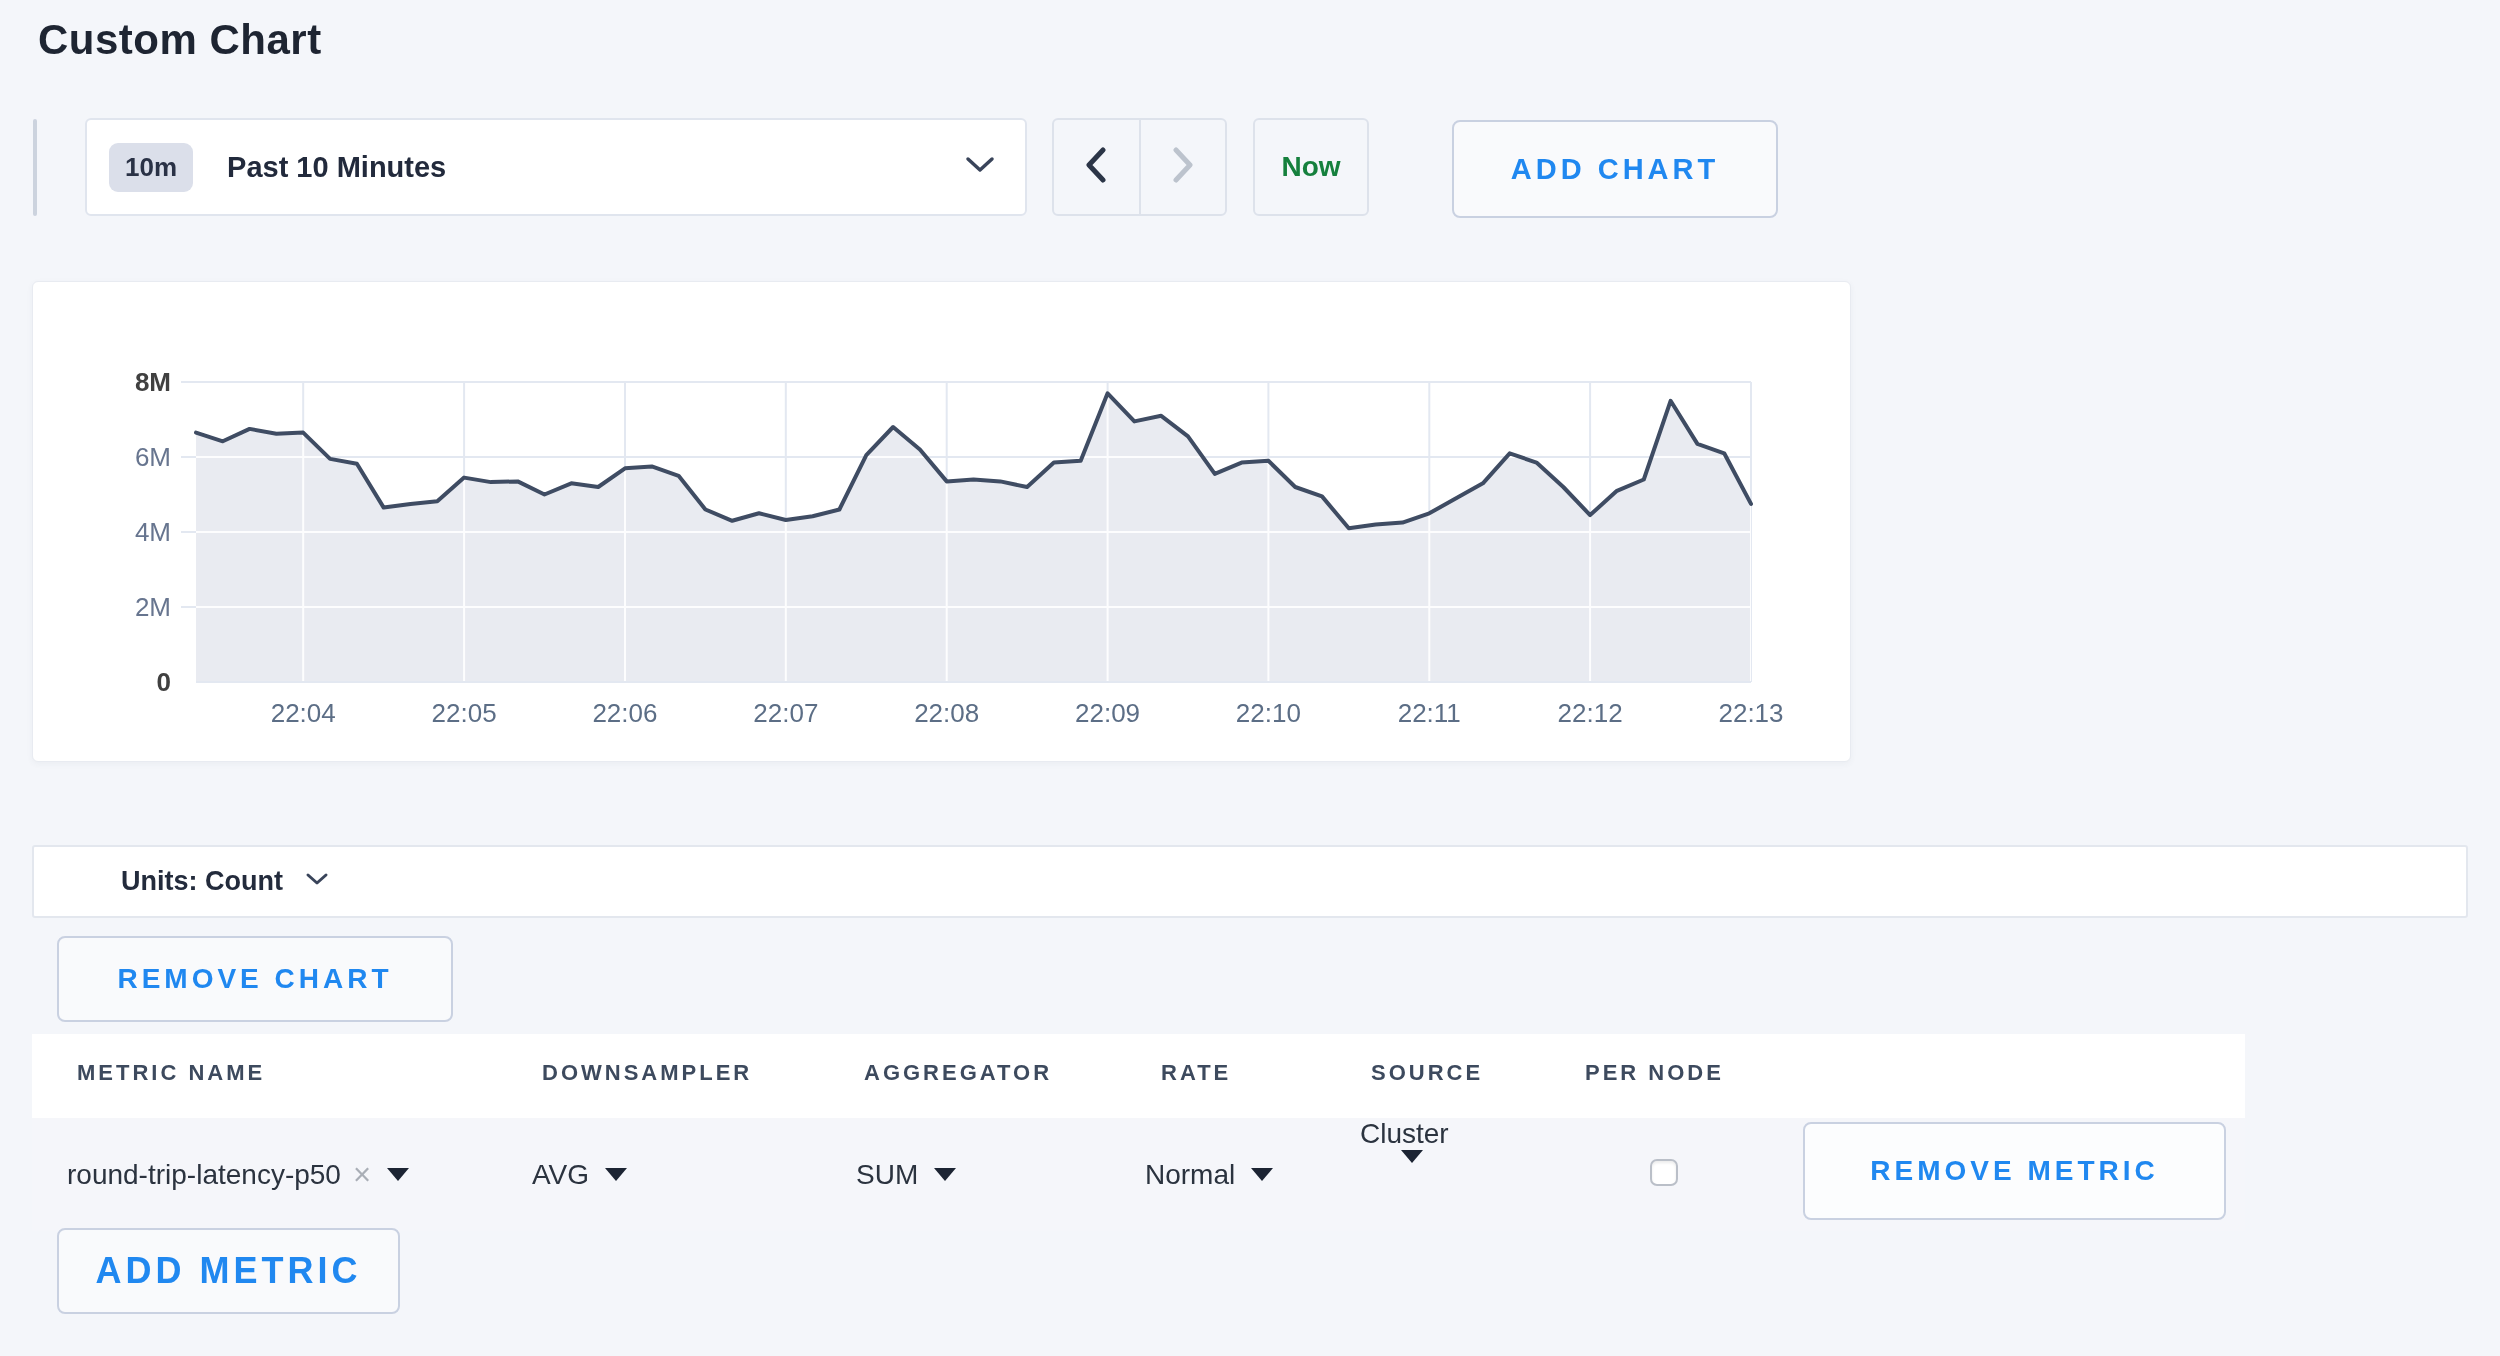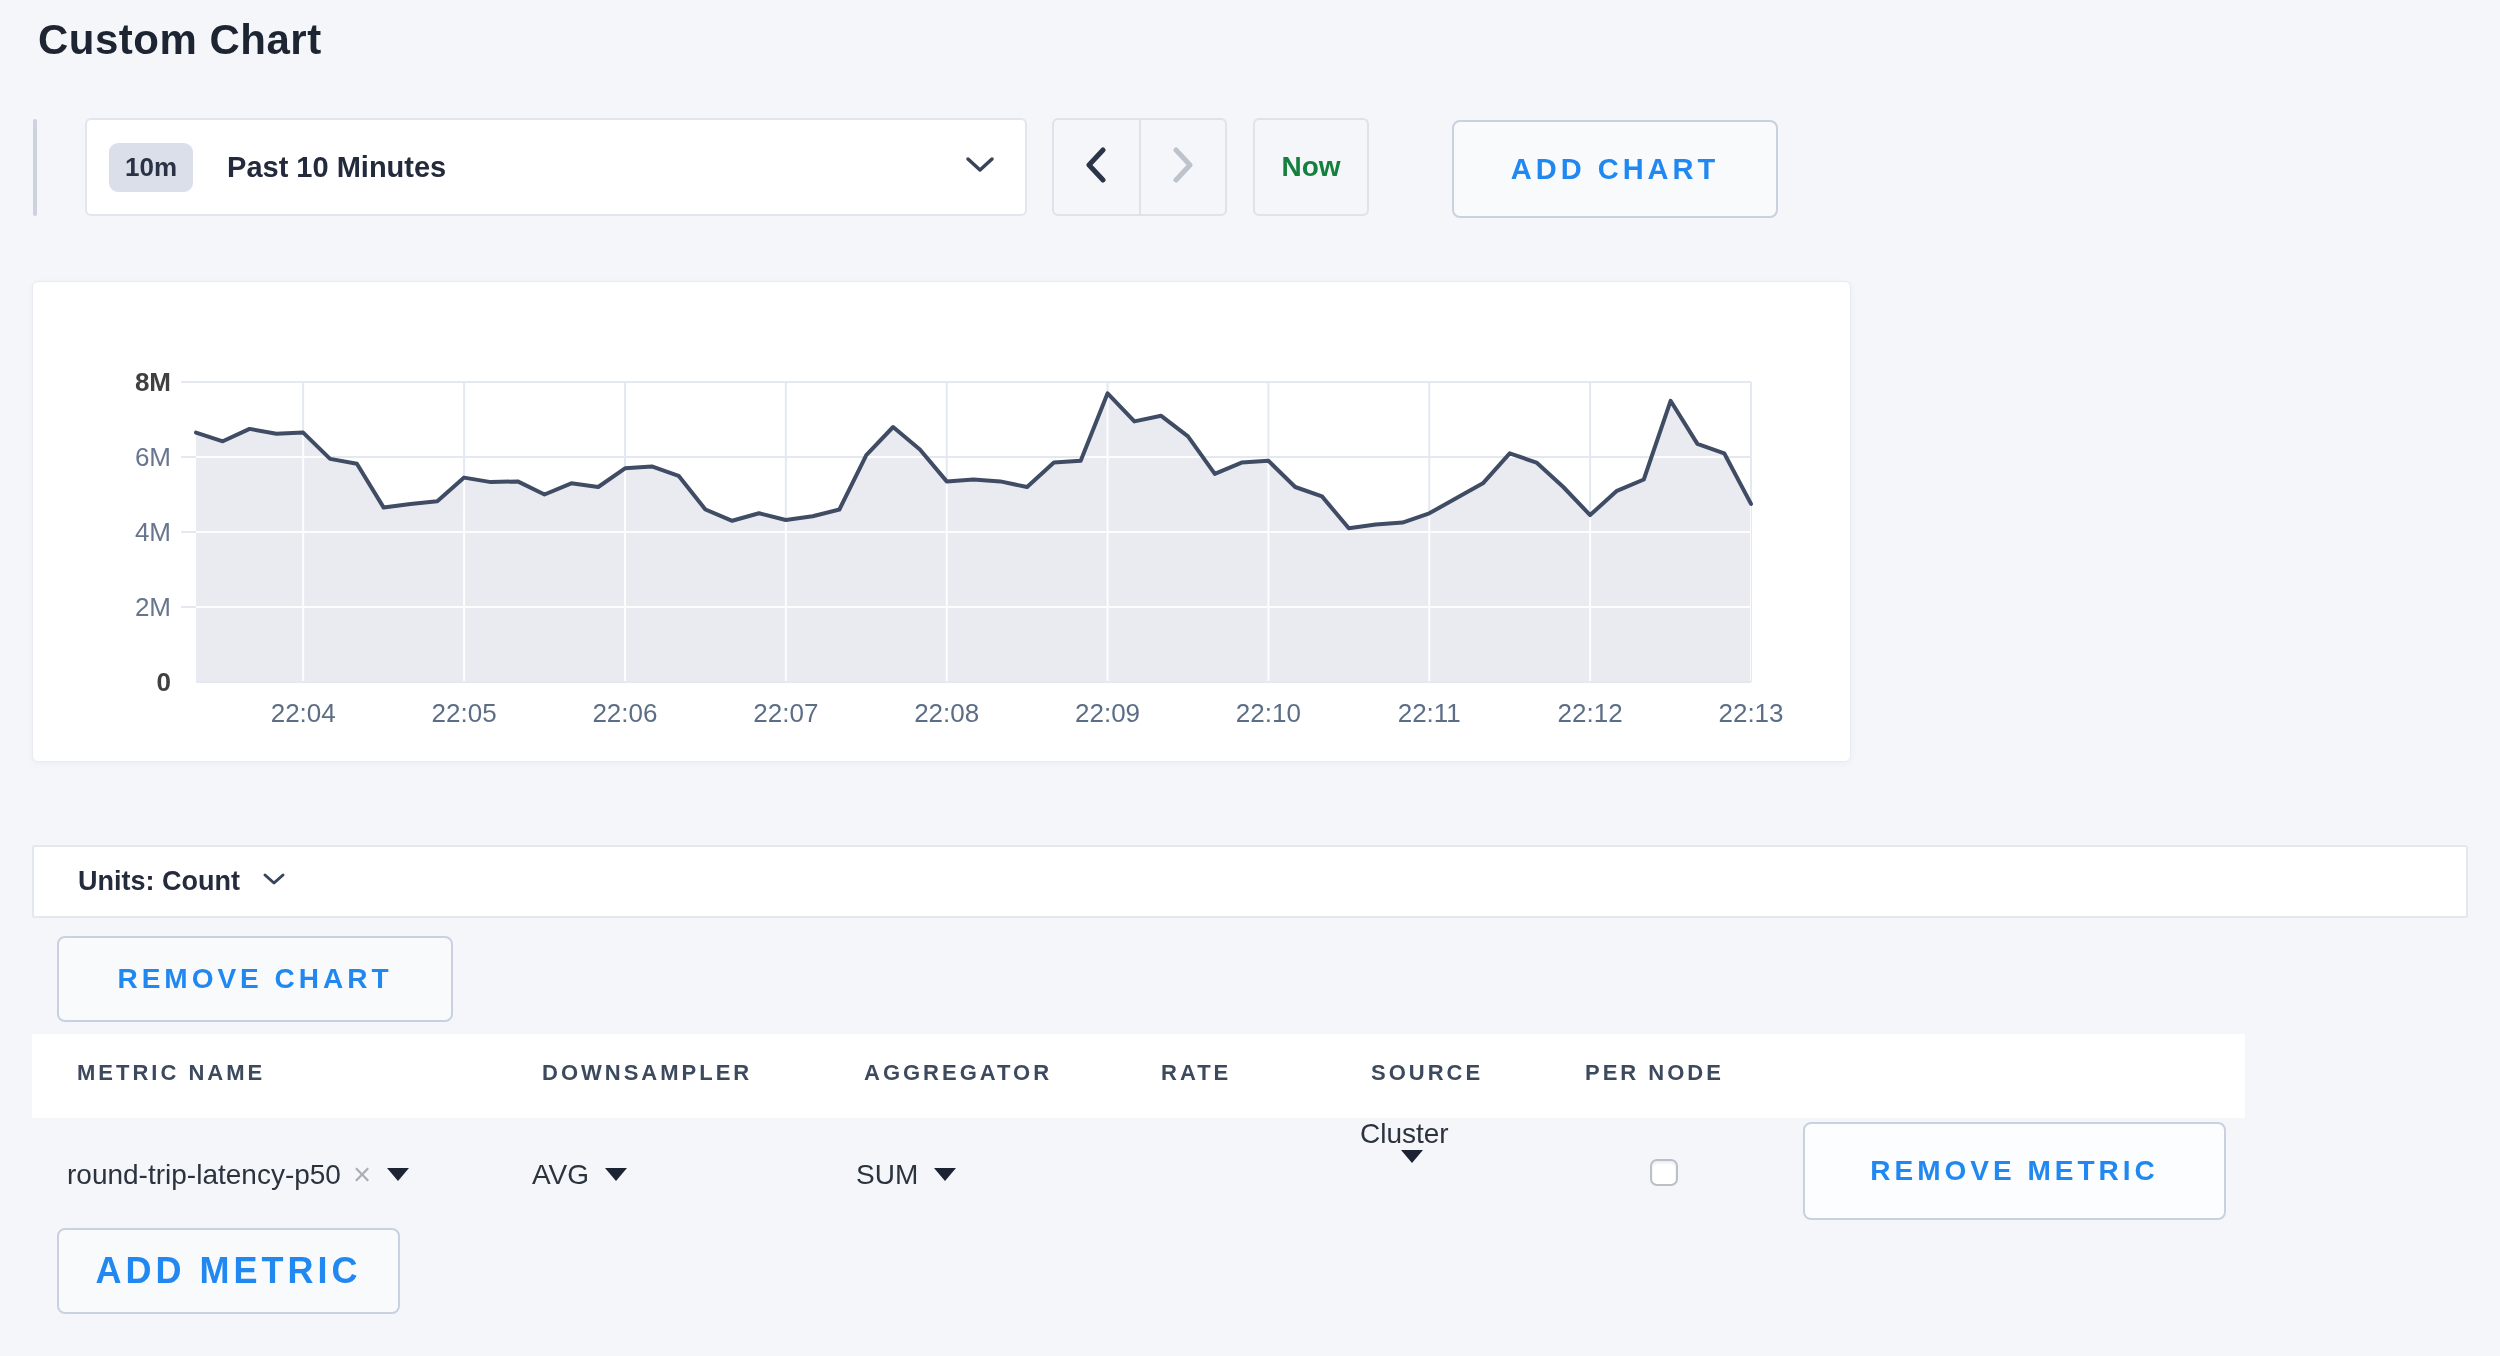--- a/index.html
+++ b/index.html
@@ -25,21 +25,21 @@
   
   .chart-card{position:absolute;left:32px;top:281px;width:1817px;height:479px;background:#fff;border:1px solid #e8ebf1;border-radius:6px;box-shadow:0 2px 6px rgba(60,70,90,.05);}
   .plot-wrap{position:absolute;left:163px;top:100px;width:1555px;height:300px;}
   .plot-wrap svg{overflow:visible;display:block;}
   .y-label{position:absolute;left:18px;width:120px;text-align:right;font-size:26px;color:#67758f;line-height:32px;}
   .y-label.strong{color:#404040;font-weight:700;}
   .x-label{position:absolute;top:416px;transform:translateX(-50%);font-size:26px;color:#5c6e86;}
 
   
   .units-bar{position:absolute;left:32px;top:845px;width:2436px;height:73px;background:#fff;border:2px solid #e3e7ee;border-radius:3px;box-sizing:border-box;display:flex;align-items:center;padding-left:44px;cursor:pointer;}
-  .units-label{font-size:27px;font-weight:700;color:#232b3c;}
+  .units-label{font-size:27px;font-weight:700;color:#232b3c;margin-left:43px;}
 
   .remove-chart-btn{position:absolute;left:57px;top:936px;width:396px;height:86px;font-size:28px;}
 
   
   .metrics-table{position:absolute;left:32px;top:1034px;width:2213px;height:196px;}
   .mt-header{position:absolute;left:0;top:0;width:2213px;height:84px;background:#fff;}
   .mt-h-cell{position:absolute;top:26px;font-size:22px;font-weight:700;letter-spacing:3px;color:#3d4a5e;white-space:nowrap;}
   .mt-row{position:absolute;left:0;top:84px;width:2213px;height:113px;background:#f5f6fa;}
   .mt-cell{position:absolute;top:0;height:113px;display:flex;align-items:center;font-size:28px;color:#2b333f;cursor:pointer;white-space:nowrap;}
   .caret-down{width:0;height:0;border-left:11px solid transparent;border-right:11px solid transparent;border-top:13px solid #1c2433;margin-left:16px;display:inline-block;}
@@ -154,20 +154,24 @@
         <span class="caret-down"></span>
       </div>
       <div class="mt-cell" style="left:500px;">
         <span>AVG</span>
         <span class="caret-down"></span>
       </div>
       <div class="mt-cell" style="left:824px;">
         <span>SUM</span>
         <span class="caret-down"></span>
       </div>
+      <div class="mt-cell" style="left:1113px;">
+        <span>Normal</span>
+        <span class="caret-down"></span>
+      </div>
       <div class="mt-cell" style="left:1328px;flex-direction:column;">
         <span>Cluster</span>
         <span class="caret-down"></span>
       </div>
       <input type="checkbox" class="per-node-box" style="">
       <div class="btn-blue remove-metric-btn">REMOVE METRIC</div>
     </div>
   </div>
 
   <div class="btn-blue add-metric-btn">ADD METRIC</div>

